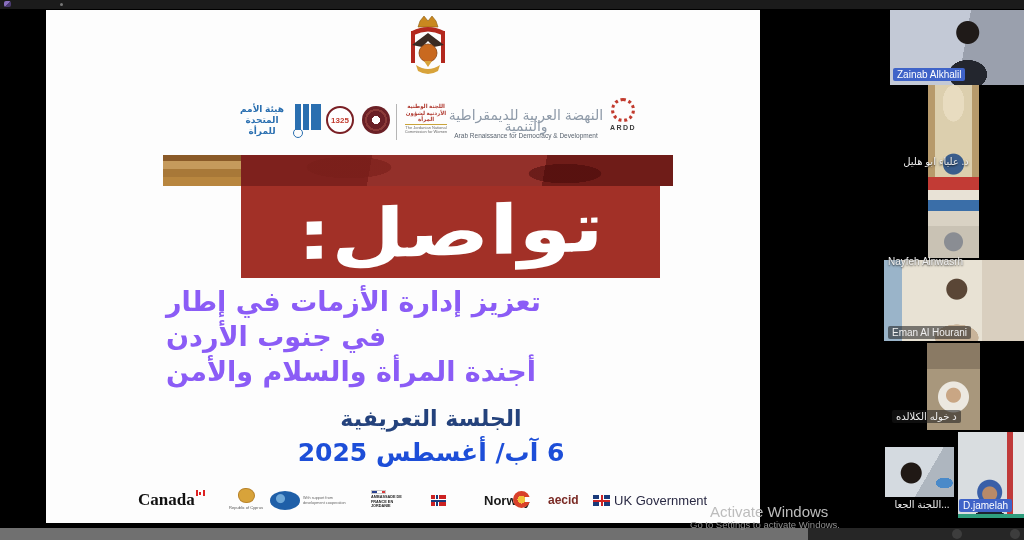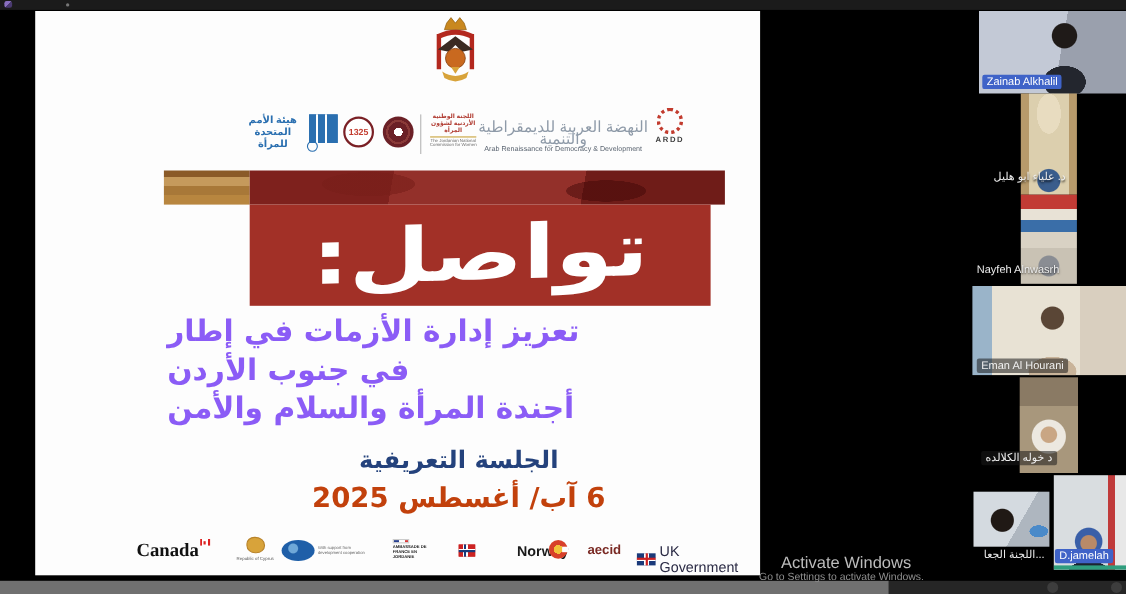--- a/index.html
+++ b/index.html
@@ -7,21 +7,21 @@
   .stage{position:relative;width:1024px;height:540px;background:#000;overflow:hidden;
          font-family:"Liberation Sans","DejaVu Sans",sans-serif;}
 
   
   .topbar{position:absolute;left:0;top:0;width:1024px;height:9px;background:#1b1b1b;}
   .topbar .appicon{position:absolute;left:4px;top:1px;width:7px;height:6px;border-radius:2px;
          background:linear-gradient(135deg,#8a6fc0 0 50%,#4a3a70 50% 100%);}
   .topbar .dot{position:absolute;left:60px;top:3px;width:3px;height:3px;border-radius:50%;background:#777;}
 
   
-  .slide{position:absolute;left:32px;top:10px;width:659px;height:513px;background:#fdfdfd;}
+  .slide{position:absolute;left:46px;top:10px;width:714px;height:513px;background:#fdfdfd;}
 
   
   .crest{position:absolute;left:352px;top:5px;width:60px;height:70px;}
 
   
   .logo-unwomen-text{position:absolute;left:185px;top:94px;width:62px;color:#2a6fb0;
         font-size:9px;font-weight:bold;text-align:center;line-height:11px;direction:rtl;}
   .logo-unwomen-emblem{position:absolute;left:249px;top:94px;width:26px;height:26px;
         background:
           linear-gradient(90deg,#2a6fb0 0 6px,#fff 6px 8px,#2a6fb0 8px 14px,#fff 14px 16px,#2a6fb0 16px 26px),
@@ -57,21 +57,21 @@
         display:flex;align-items:center;justify-content:center;overflow:hidden;}
   .banner-title{color:#fff;font-size:68px;font-weight:bold;direction:rtl;line-height:1;
         transform:scaleX(1.25) skewY(-2deg);font-family:"DejaVu Sans",sans-serif;}
 
   
   .body-text{position:absolute;left:120px;top:274px;width:530px;text-align:left;direction:rtl;
         color:#8b5cf6;font-weight:bold;font-size:27px;line-height:35px;font-family:"DejaVu Sans",sans-serif;}
   .session-text{position:absolute;left:165px;top:396px;width:440px;text-align:center;direction:rtl;
         color:#24427c;font-weight:bold;font-size:22px;font-family:"DejaVu Sans",sans-serif;}
   .date-text{position:absolute;left:165px;top:428px;width:440px;text-align:center;direction:rtl;
-        color:#c2410c;font-weight:bold;font-size:25px;font-family:"DejaVu Sans",sans-serif;}
+        color:#1d4ed8;font-weight:bold;font-size:25px;font-family:"DejaVu Sans",sans-serif;}
 
   
   .sponsor{position:absolute;top:480px;}
   .sp-canada{left:92px;font-family:"Liberation Serif","DejaVu Serif",serif;font-weight:bold;
         font-size:17px;color:#111;}
   .sp-canada .flag{display:inline-block;width:9px;height:6px;vertical-align:top;margin-left:1px;
         background:linear-gradient(90deg,#d22 0 2px,#fff 2px 7px,#d22 7px 9px);position:relative;}
   .sp-canada .flag::after{content:"";position:absolute;left:3.5px;top:1.5px;width:2px;height:3px;background:#d22;}
   .sp-cyprus{left:178px;top:478px;width:44px;text-align:center;}
   .sp-cyprus .emblem{width:17px;height:15px;margin:0 auto;background:#d8a33a;
@@ -251,21 +251,21 @@
   <div class="wm1">Activate Windows</div>
   <div class="wm2">Go to Settings to activate Windows.</div>
 
   <div class="tile t1"></div>
   <span class="nametag-blue" style="left:893px;top:68px;">Zainab Alkhalil</span>
 
   <div class="tile t2"></div>
   <span class="name-plain" style="left:890px;top:156px;width:92px;text-align:center;">د. علياء ابو هليل</span>
 
   <div class="tile t3"></div>
-  <span class="name-plain" style="left:888px;top:240px;direction:ltr;">Nayfeh Alnwasrh</span>
+  <span class="name-plain" style="left:888px;top:256px;direction:ltr;">Nayfeh Alnwasrh</span>
 
   <div class="tile t4"></div>
   <span class="nametag-dark" style="left:888px;top:326px;">Eman Al Hourani</span>
 
   <div class="tile t5"></div>
   <span class="nametag-dark" style="left:892px;top:410px;direction:rtl;">د خوله الكلالده</span>
 
   <div class="tile t6"></div>
   <span class="name-plain" style="left:886px;top:499px;width:72px;text-align:center;">...اللجنة الجعا</span>
 

